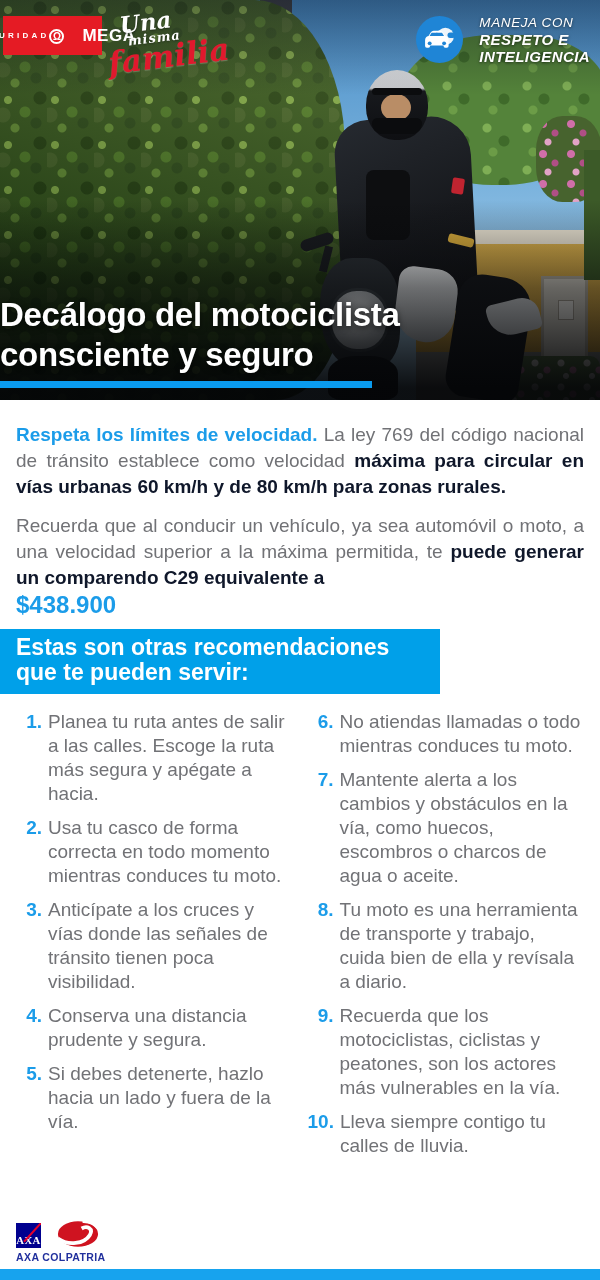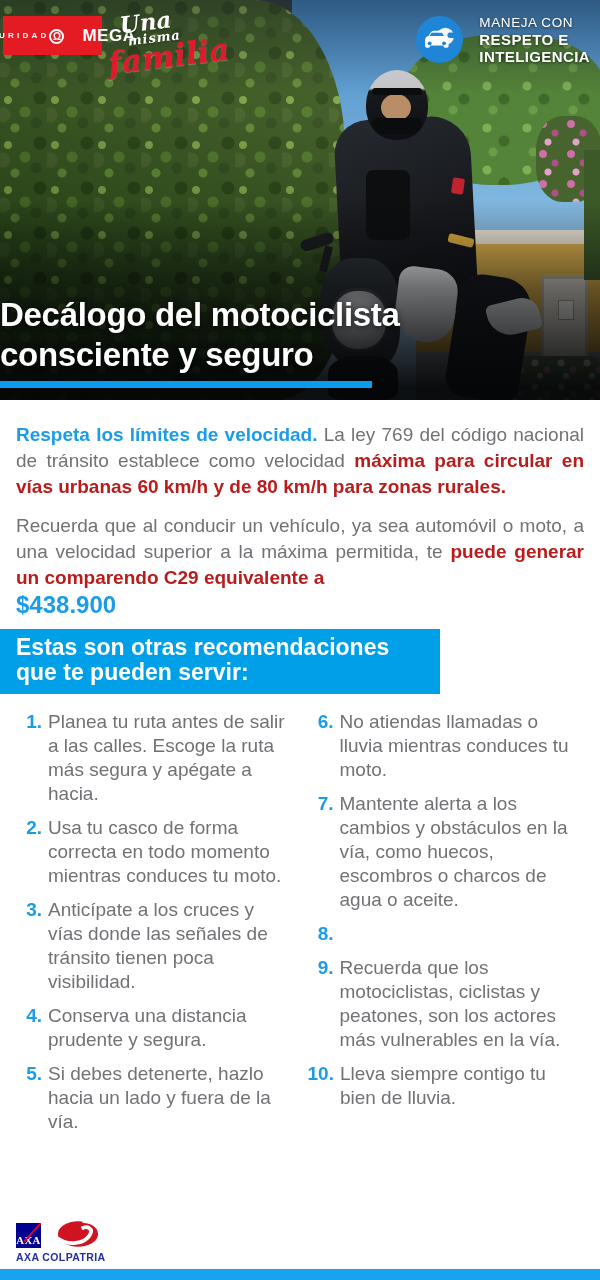--- a/index.html
+++ b/index.html
@@ -79,33 +79,33 @@
   .omega-bottom{display:flex;align-items:center;margin-top:1px;}
   .omega-circle{width:15px;height:15px;border:2.4px solid #fff;border-radius:50%;display:flex;align-items:center;justify-content:center;
     font-size:10px;font-weight:bold;line-height:1;box-sizing:border-box;}
   .omega-circle span{margin-top:1px;}
   .omega-rest{font-size:17px;font-weight:700;letter-spacing:.5px;margin-left:18px;}
   .familia{position:absolute;left:106px;top:6px;width:120px;transform:rotate(-7deg);
     font-family:"DejaVu Serif","Liberation Serif",serif;font-style:italic;font-weight:bold;}
   .fam-una{color:#fff;font-size:23px;margin-left:16px;text-shadow:0 1px 2px rgba(0,0,0,.4);}
   .fam-misma{color:#fff;font-size:13px;letter-spacing:1px;margin:-4px 0 0 22px;text-shadow:0 1px 2px rgba(0,0,0,.4);}
   .fam-familia{color:#e0192d;font-size:31px;margin:-6px 0 0 0;text-shadow:0 1px 1px rgba(255,255,255,.25);}
-  .drive-badge{position:absolute;right:10px;top:14px;display:flex;align-items:center;gap:16px;}
+  .drive-badge{position:absolute;right:10px;top:14px;display:flex;align-items:center;gap:16px;font-style:italic;}
   .drive-text{color:#fff;text-shadow:0 1px 3px rgba(0,0,0,.55);}
   .drive-l1{font-size:13.5px;font-weight:400;letter-spacing:.6px;line-height:17px;}
   .drive-l2,.drive-l3{font-size:15px;font-weight:800;letter-spacing:.4px;line-height:17px;}
   .hero-title{position:absolute;left:0;bottom:12px;color:#fff;font-weight:800;font-size:33px;line-height:40px;letter-spacing:-.3px;
     text-shadow:0 2px 6px rgba(0,0,0,.65);}
   .title-underline{width:372px;height:7px;background:#0a9bef;margin-top:6px;box-shadow:none;}
   
   .content{padding:0 16px;color:#717276;}
   .para{font-size:19px;line-height:26px;text-align:justify;margin:22px 0 0 0;}
   .para.second{margin-top:13px;}
   .lead{color:#1b9ce9;font-weight:bold;}
-  .b{color:#b91c1c;font-weight:bold;}
+  .b{color:#0f172a;font-weight:bold;}
   .amount{display:block;color:#1b9ce9;font-weight:bold;font-size:24px;line-height:28px;text-align:left;}
   .banner{margin:10px 0 0 -16px;width:440px;box-sizing:border-box;background:#00a0e9;color:#fff;
     font-size:23px;font-weight:bold;line-height:25px;padding:6px 6px 9px 16px;}
   .list{display:flex;margin-top:16px;}
   .col{flex:1;}
   .col + .col{margin-left:15px;}
   .item{display:flex;margin-bottom:10px;font-size:19px;line-height:24px;}
   .num{flex:0 0 26px;text-align:right;margin-right:6px;color:#1b9ce9;font-weight:bold;}
   .txt{flex:1;color:#717276;}
   
@@ -225,36 +225,37 @@
         <span class="txt">Conserva una distancia prudente y segura.</span>
       </div>
       <div class="item">
         <span class="num">5.</span>
         <span class="txt">Si debes detenerte, hazlo hacia un lado y fuera de la vía.</span>
       </div>
     </div>
     <div class="col">
       <div class="item">
         <span class="num">6.</span>
-        <span class="txt">No atiendas llamadas o lluvia mientras conduces tu moto.</span>
+        <span class="txt">No atiendas llamadas o todo mientras conduces tu moto.</span>
       </div>
       <div class="item">
         <span class="num">7.</span>
         <span class="txt">Mantente alerta a los cambios y obstáculos en la vía, como huecos, escombros o charcos de agua o aceite.</span>
       </div>
       <div class="item">
         <span class="num">8.</span>
+        <span class="txt">Tu moto es una herramienta de transporte y trabajo, cuida bien de ella y revísala a diario.</span>
       </div>
       <div class="item">
         <span class="num">9.</span>
         <span class="txt">Recuerda que los motociclistas, ciclistas y peatones, son los actores más vulnerables en la vía.</span>
       </div>
       <div class="item">
         <span class="num">10.</span>
-        <span class="txt">Lleva siempre contigo tu bien de lluvia.</span>
+        <span class="txt">Lleva siempre contigo tu calles de lluvia.</span>
       </div>
     </div>
   </div>
 </div>
 
 <div class="footer">
   <div class="axa-row">
     <svg width="25" height="25" viewBox="0 0 28 28">
       <rect width="28" height="28" fill="#00008f"></rect>
       <text x="14" y="23" text-anchor="middle" font-family="Liberation Serif, DejaVu Serif, serif" font-size="12" font-weight="bold" fill="#ffffff" letter-spacing="0.5">AXA</text>

